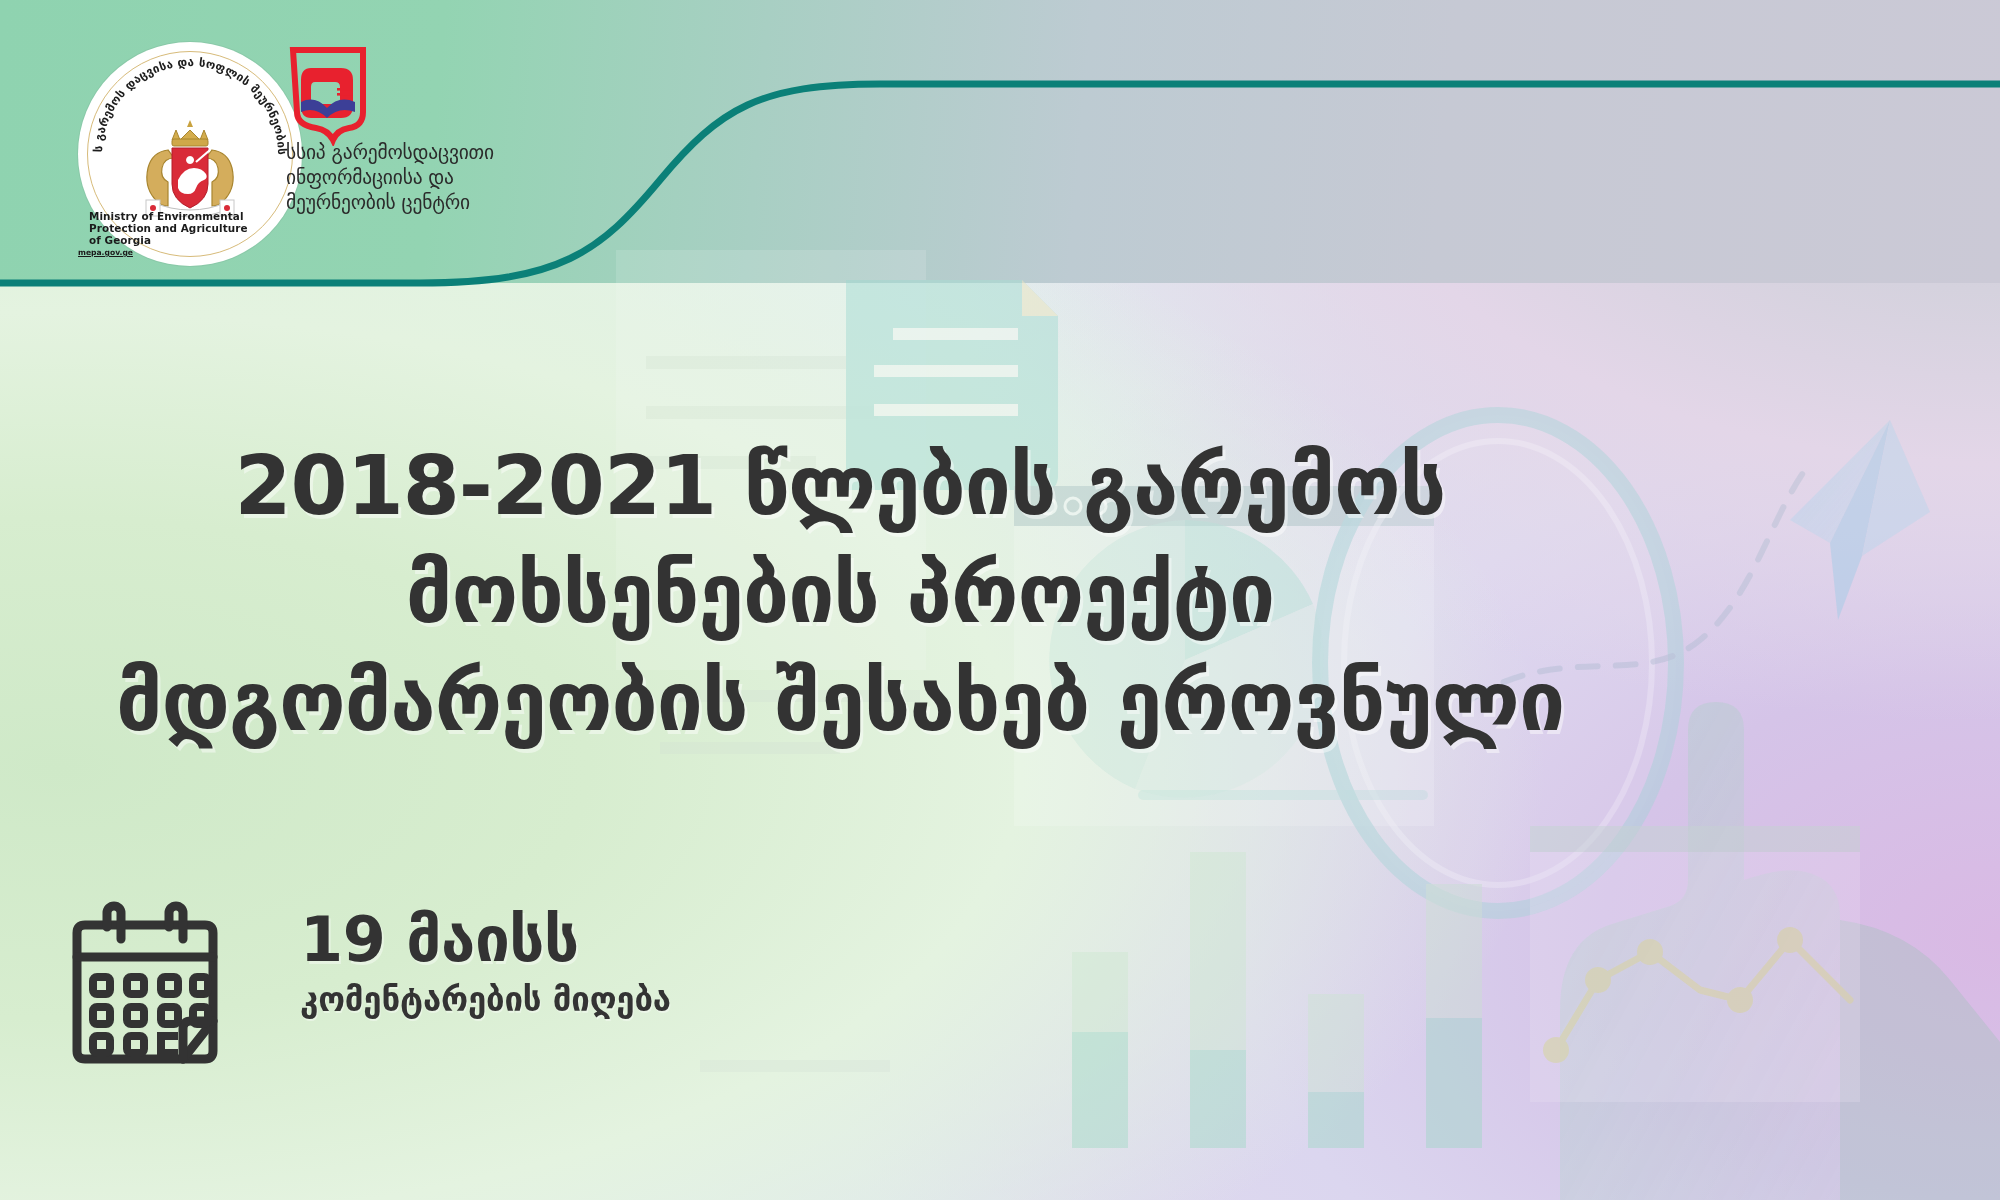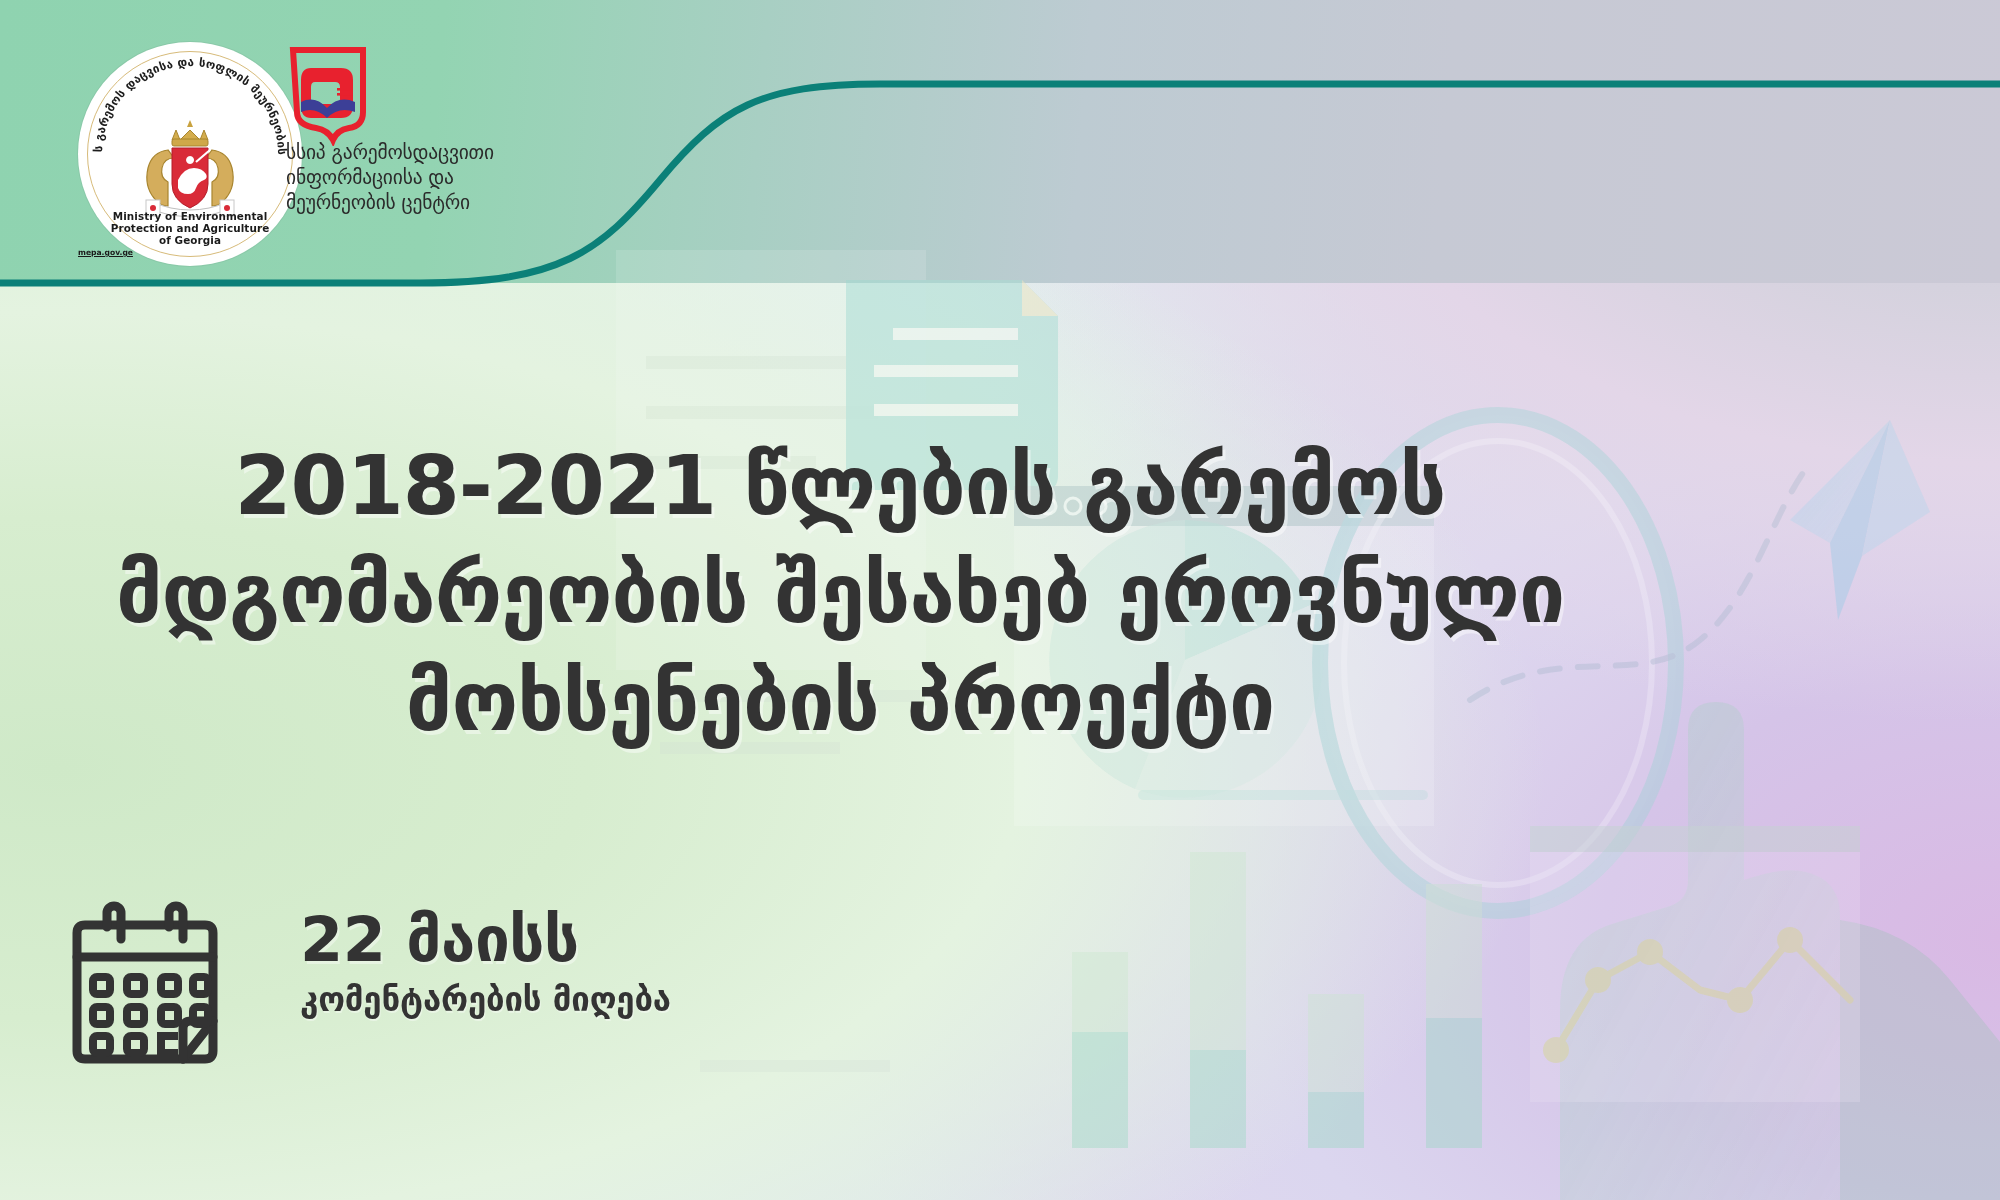--- a/index.html
+++ b/index.html
@@ -50,22 +50,22 @@
   }
   .seal .seal-geo-text text{
     font-family:"DejaVu Sans","Liberation Sans",sans-serif;
     font-size:11.6px;font-weight:700;fill:#1d1d1d;letter-spacing:.2px;
   }
   .seal .crest{
     position:absolute;left:50%;top:76px;transform:translateX(-50%);
     width:128px;height:104px;
   }
   .seal .seal-en{
-    position:absolute;left:0;right:0;top:168px;
-    text-align:center;
+    position:absolute;left:11px;right:0;top:168px;
+    text-align:left;
     font-family:"DejaVu Sans","Liberation Sans",sans-serif;
     font-size:10.4px;font-weight:700;color:#1b1b1b;line-height:12.2px;
     letter-spacing:.1px;
   }
   .seal .seal-url{
     position:absolute;left:0;right:0;top:206px;text-align:left;
     font-size:7.6px;font-weight:700;color:#1b1b1b;text-decoration:underline;
   }
 
   .center-logo{position:absolute;left:289px;top:46px;width:78px;height:100px;}
@@ -279,22 +279,22 @@
 
     <div class="center-logo-text">
       <div>სსიპ გარემოსდაცვითი</div>
       <div>ინფორმაციისა და</div>
       <div>მეურნეობის ცენტრი</div>
     </div>
   </div>
 
   <div class="headline">
     <div>2018-2021  წლების გარემოს</div>
+    <div>მოხსენების პროექტი</div>
     <div>მდგომარეობის შესახებ ეროვნული</div>
-    <div>მოხსენების პროექტი</div>
   </div>
 
   <div class="date-block">
     <svg class="cal-icon" viewBox="0 0 180 180">
       <g fill="none" stroke="#333333" stroke-width="9" stroke-linecap="round" stroke-linejoin="round">
         <path d="M30 32 h120 q8 0 8 8 v118 q0 8 -8 8 h-120 q-8 0 -8 -8 v-118 q0 -8 8 -8 z"></path>
         <path d="M22 64 h136"></path>
         <path d="M52 34 v-14 a7 7 0 0 1 14 0 v26"></path>
         <path d="M114 34 v-14 a7 7 0 0 1 14 0 v26"></path>
         <path d="M158 128 l-30 38"></path>
@@ -309,18 +309,18 @@
         <rect x="72" y="114" width="17" height="17" rx="4"></rect>
         <rect x="106" y="114" width="17" height="17" rx="4"></rect>
         <rect x="138" y="114" width="15" height="17" rx="4"></rect>
         <rect x="38" y="143" width="17" height="17" rx="4"></rect>
         <rect x="72" y="143" width="17" height="17" rx="4"></rect>
         <path d="M123 143 h-17 v17 h17"></path>
       </g>
     </svg>
 
     <div class="date-text">
-      <div class="date-big">22 მაისს</div>
+      <div class="date-big">19 მაისს</div>
       <div class="date-sub">კომენტარების მიღება</div>
     </div>
   </div>
 
 </div>
 
 </body></html>

